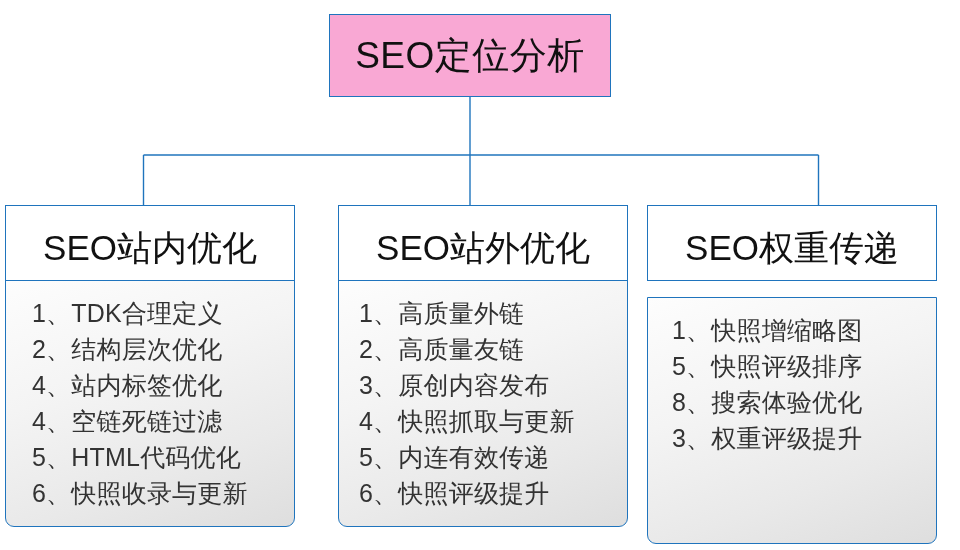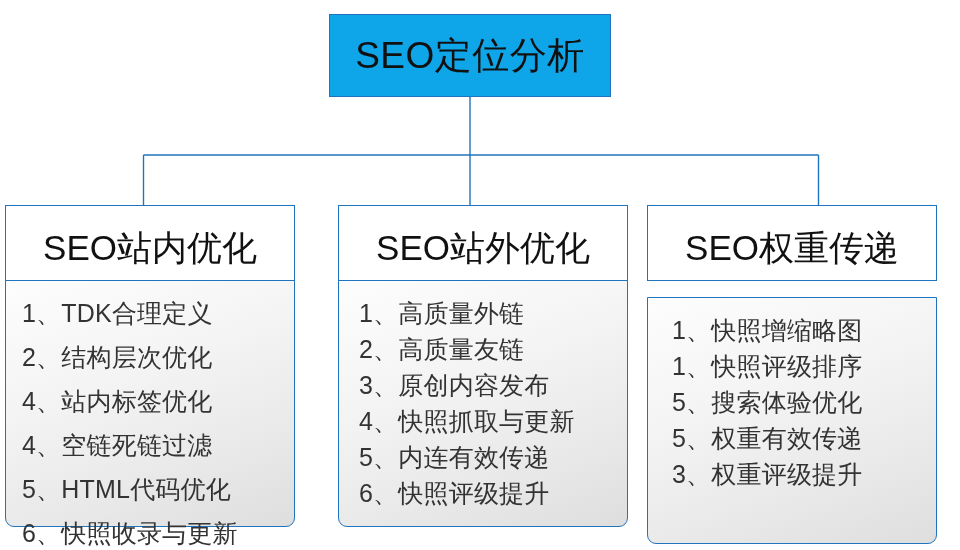--- a/index.html
+++ b/index.html
@@ -32,21 +32,21 @@
 
   
   .root-box {
     position: absolute;
     left: 329px;
     top: 14px;
     width: 282px;
     height: 83px;
     box-sizing: border-box;
     border: 1.4px solid #1f74bd;
-    background: #0ea5e9;
+    background: #f9a8d4;
     display: flex;
     align-items: center;
     justify-content: center;
   }
   .root-label {
     font-size: 37px;
     color: #111111;
     letter-spacing: 0.5px;
     line-height: 1;
     white-space: nowrap;
@@ -86,21 +86,21 @@
     height: 247px;
     margin-top: -1.4px;
     border: 1.4px solid #1f74bd;
     border-radius: 0 0 9px 9px;
     background: linear-gradient(160deg, #fdfdfd 0%, #f4f4f4 38%, #e9e9e9 72%, #dedede 100%);
     padding: 14px 0 0 0;
     display: flex;
     flex-direction: column;
     align-items: flex-start;
   }
-  .col-body.body-1 { padding-left: 16px; gap: 8px; }
+  .col-body.body-1 { padding-left: 26px; }
   .col-body.body-2 { padding-left: 20px; text-align: right; }
   .col-body.body-3 { padding-left: 24px; margin-top: 16px; }
 
   .bullet {
     font-size: 25px;
     color: #333333;
     line-height: 36px;
     white-space: nowrap;
     letter-spacing: 0.2px;
   }
@@ -151,20 +151,19 @@
       <span class="bullet">6、快照评级提升</span>
     </div>
   </div>
 
   <div class="column col-3">
     <div class="col-header">
       <span class="col-header-label">SEO权重传递</span>
     </div>
     <div class="col-body body-3">
       <span class="bullet">1、快照增缩略图</span>
-      <span class="bullet">1、快照评级排序</span>
-      <span class="bullet">5、搜索体验优化</span>
-      <span class="bullet">5、权重有效传递</span>
+      <span class="bullet">5、快照评级排序</span>
+      <span class="bullet">8、搜索体验优化</span>
       <span class="bullet">3、权重评级提升</span>
     </div>
   </div>
 
 </div>
 
 </body></html>

